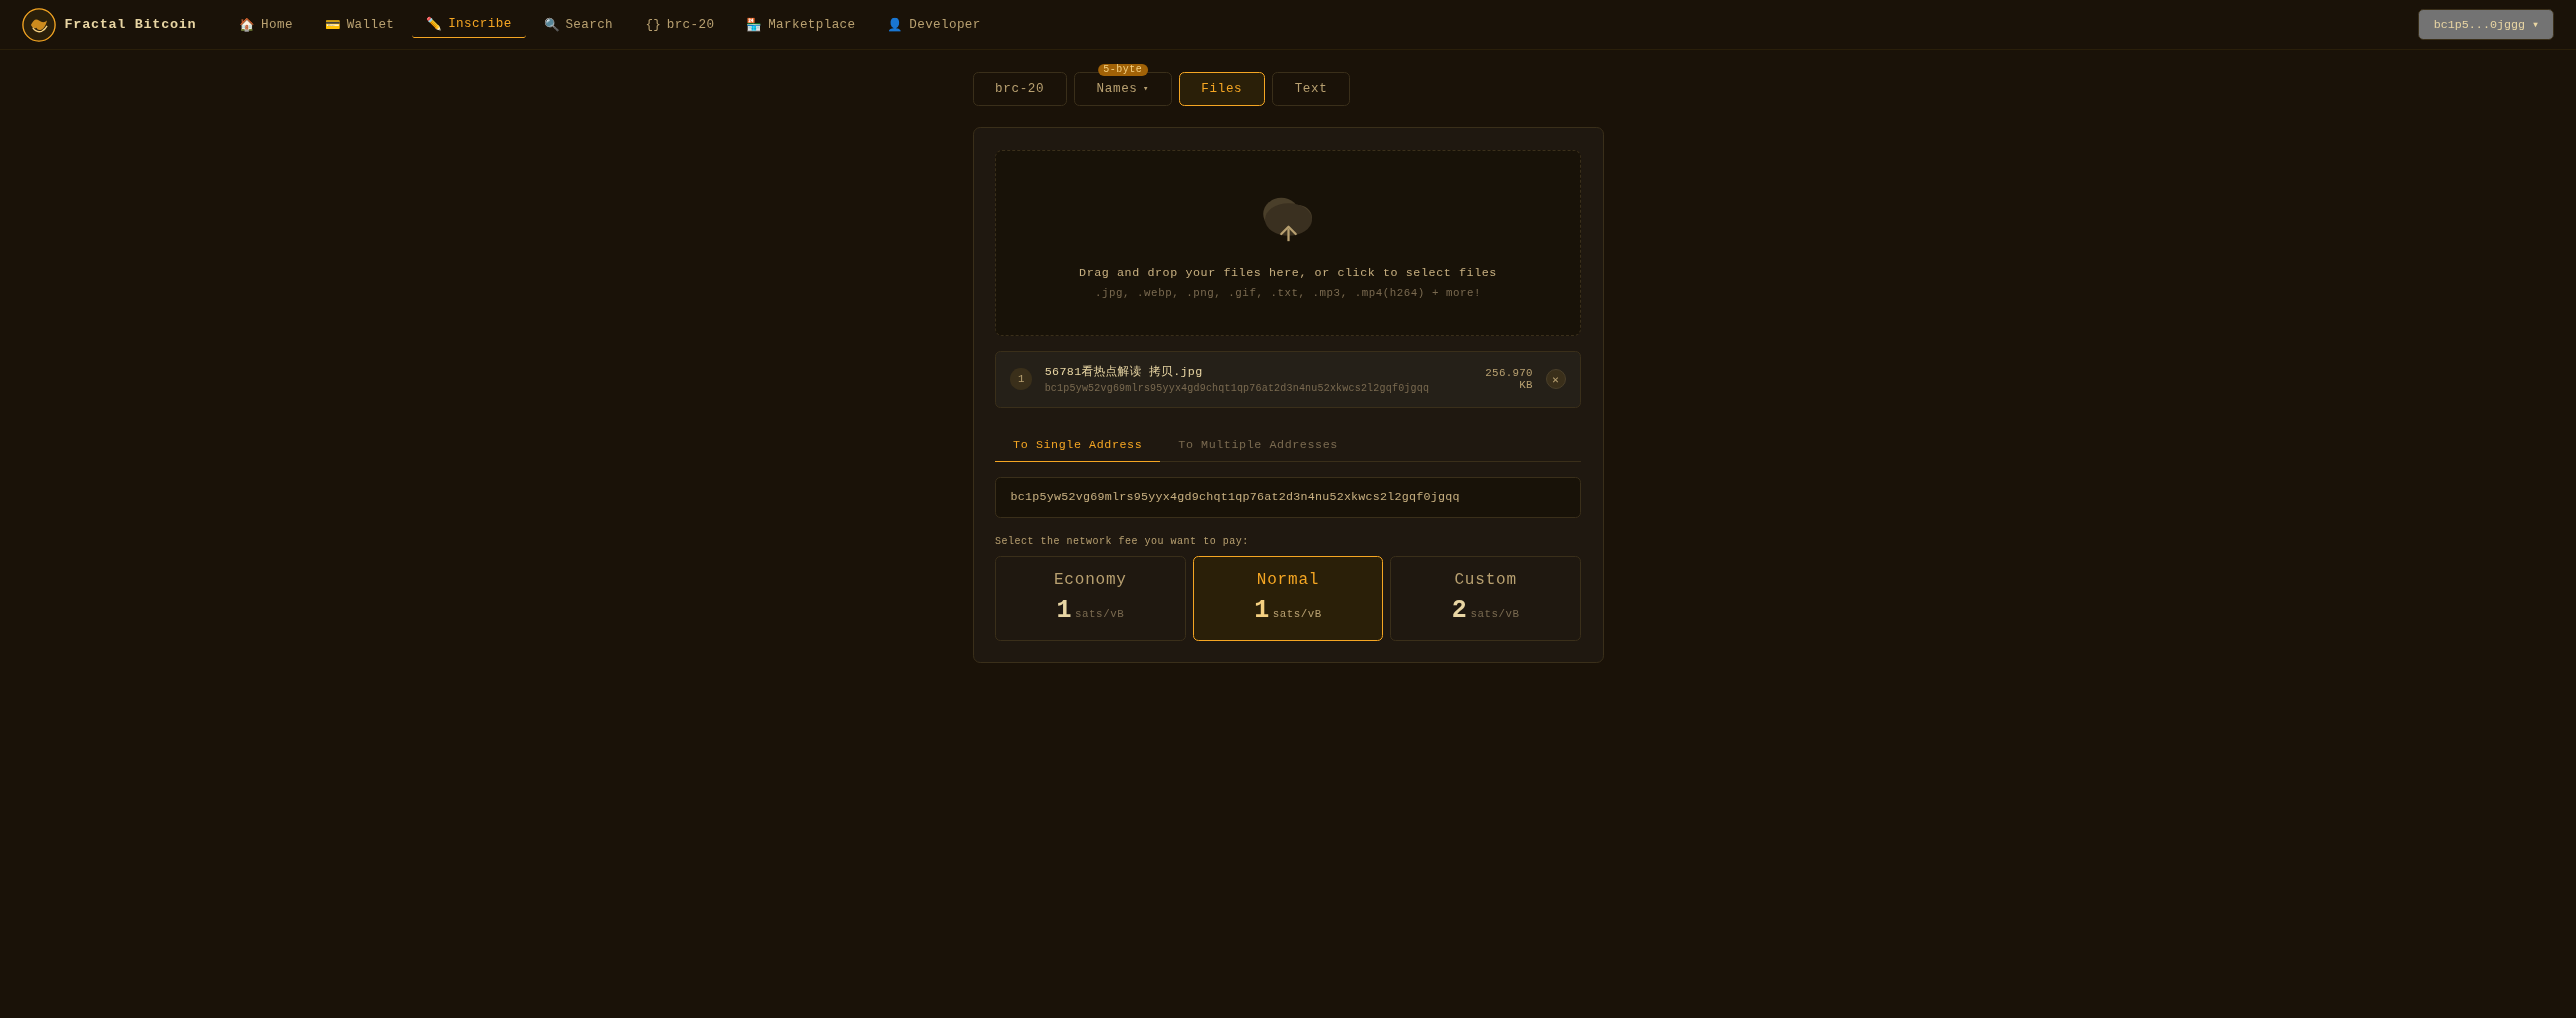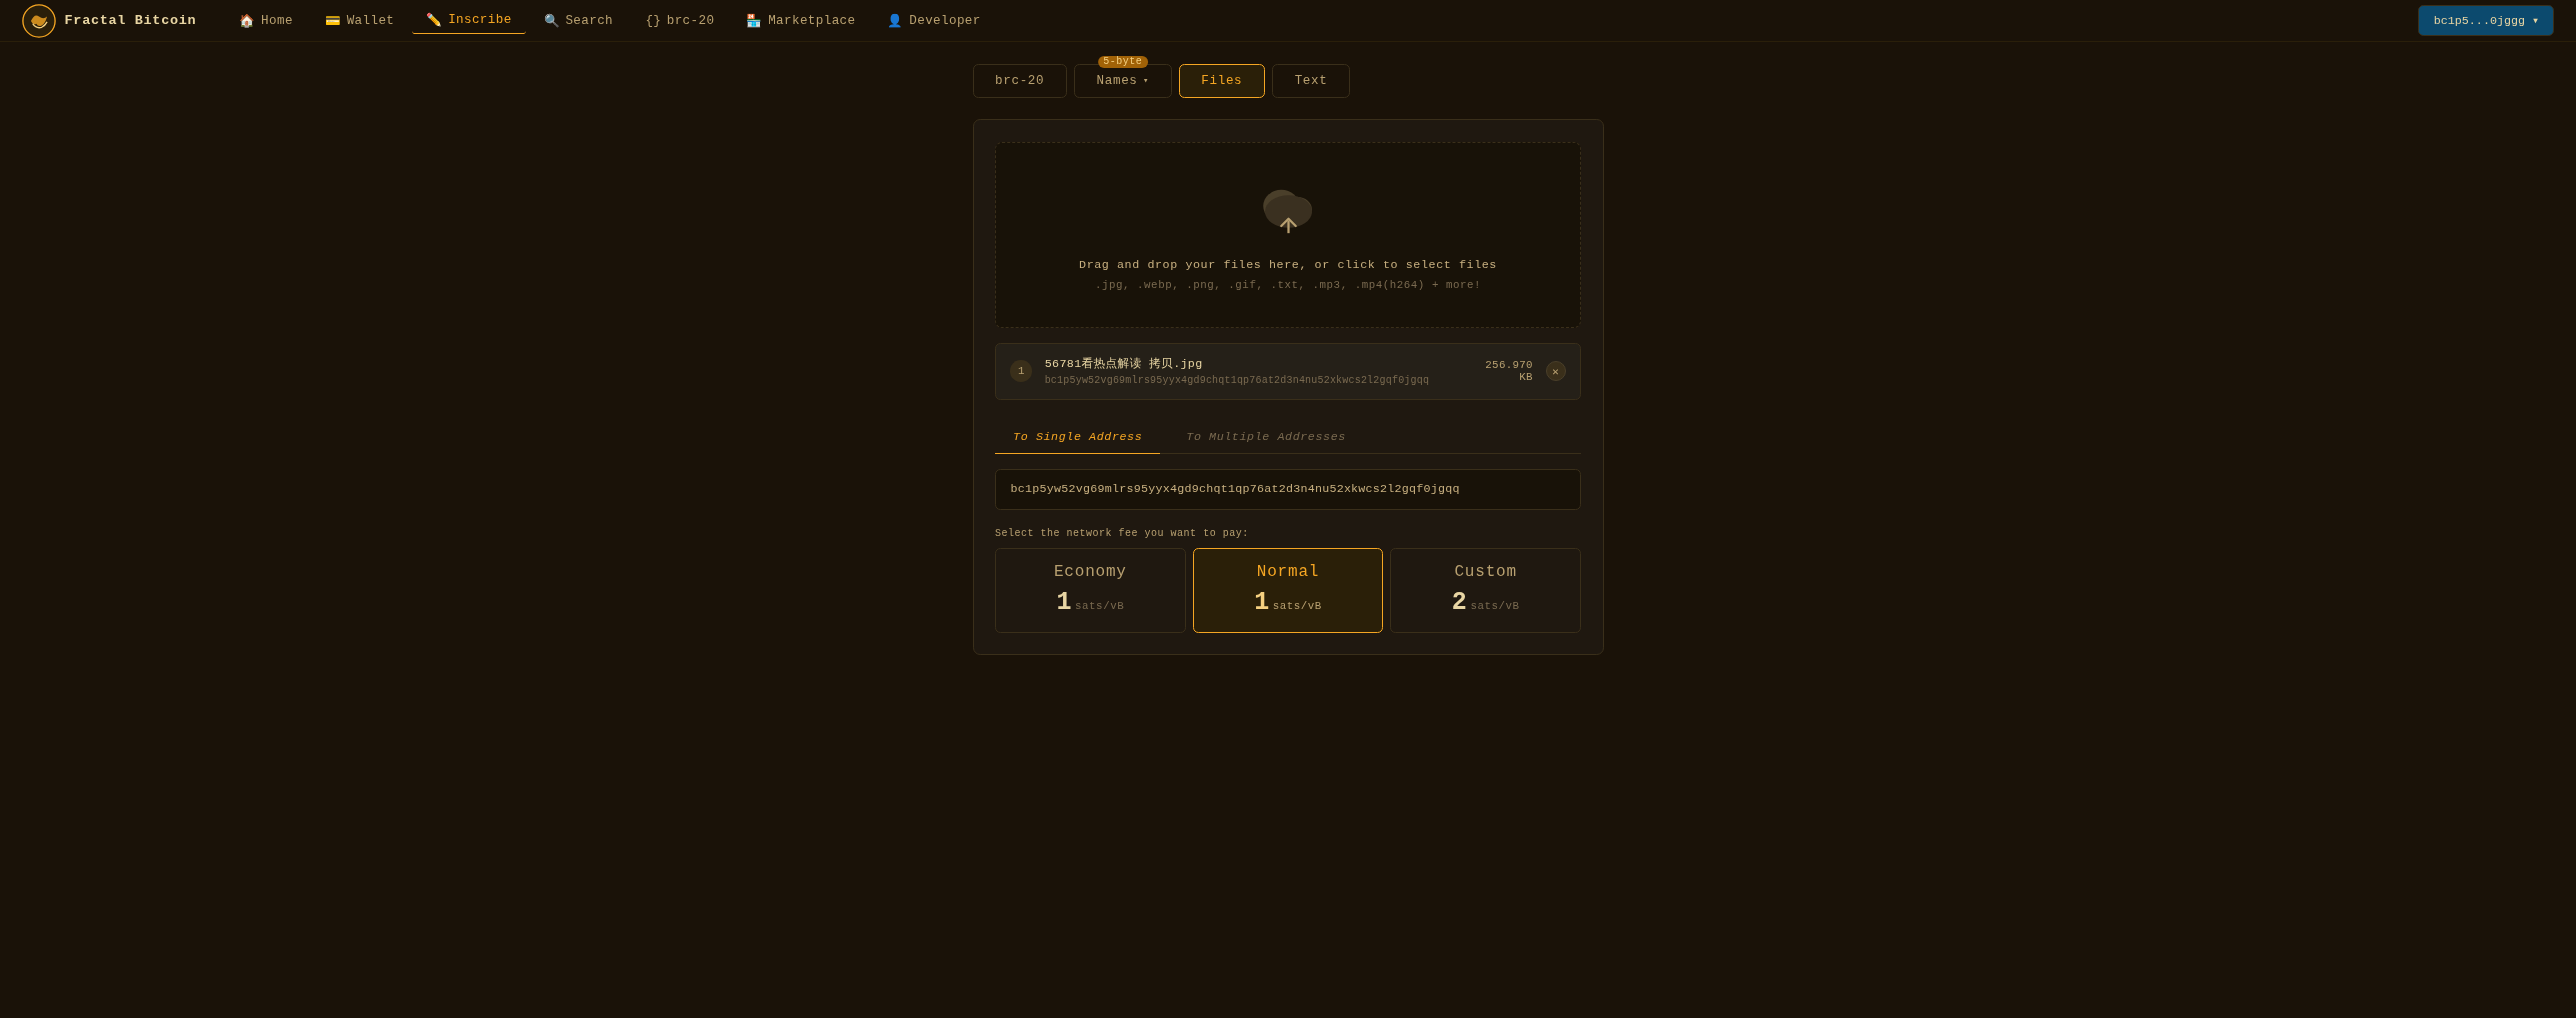--- a/index.html
+++ b/index.html
@@ -11,21 +11,21 @@
       overflow-x: hidden;
     }
 
     
     .navbar {
       display: flex;
       align-items: center;
       background: #1a1208;
       border-bottom: 0.9px solid #2a1f0a;
       padding: 0 21.6px;
-      height: 42px;
+      height: 50px;
       position: relative;
     }
     .logo-area {
       display: flex;
       align-items: center;
       gap: 9px;
       margin-right: 29px;
     }
     .logo-icon {
       width: 34px;
@@ -55,21 +55,21 @@
       text-decoration: none;
       position: relative;
       letter-spacing: 0.03em;
     }
     .nav-item.active {
       color: #f5a623;
       border-bottom: 1.8px solid #f5a623;
     }
     .nav-item-icon { font-size: 12.6px; }
     .wallet-btn {
-      background: #0c4a6e;
+      background: #737373;
       border: 0.9px solid #3a2f1a;
       color: #e8d5a3;
       padding: 7.2px 14.4px;
       border-radius: 5.4px;
       font-size: 11.7px;
       cursor: pointer;
       display: flex;
       align-items: center;
       gap: 7.2px;
       font-family: 'Courier New', monospace;
@@ -242,24 +242,23 @@
       cursor: pointer;
       color: #b8a070;
       font-size: 10.8px;
       border: 0.9px solid #4a3f2a;
       flex-shrink: 0;
     }
 
     
     .addr-tabs {
       display: flex;
-      gap: 8px;
+      gap: 0;
       margin: 21.6px 0 14.4px;
       border-bottom: 0.9px solid #3a2f1a;
-      font-style: italic;
     }
     .addr-tab {
       padding: 9px 18px;
       font-size: 11.7px;
       color: #7a6a50;
       cursor: pointer;
       letter-spacing: 0.05em;
       border-bottom: 1.8px solid transparent;
       margin-bottom: -0.9px;
     }

